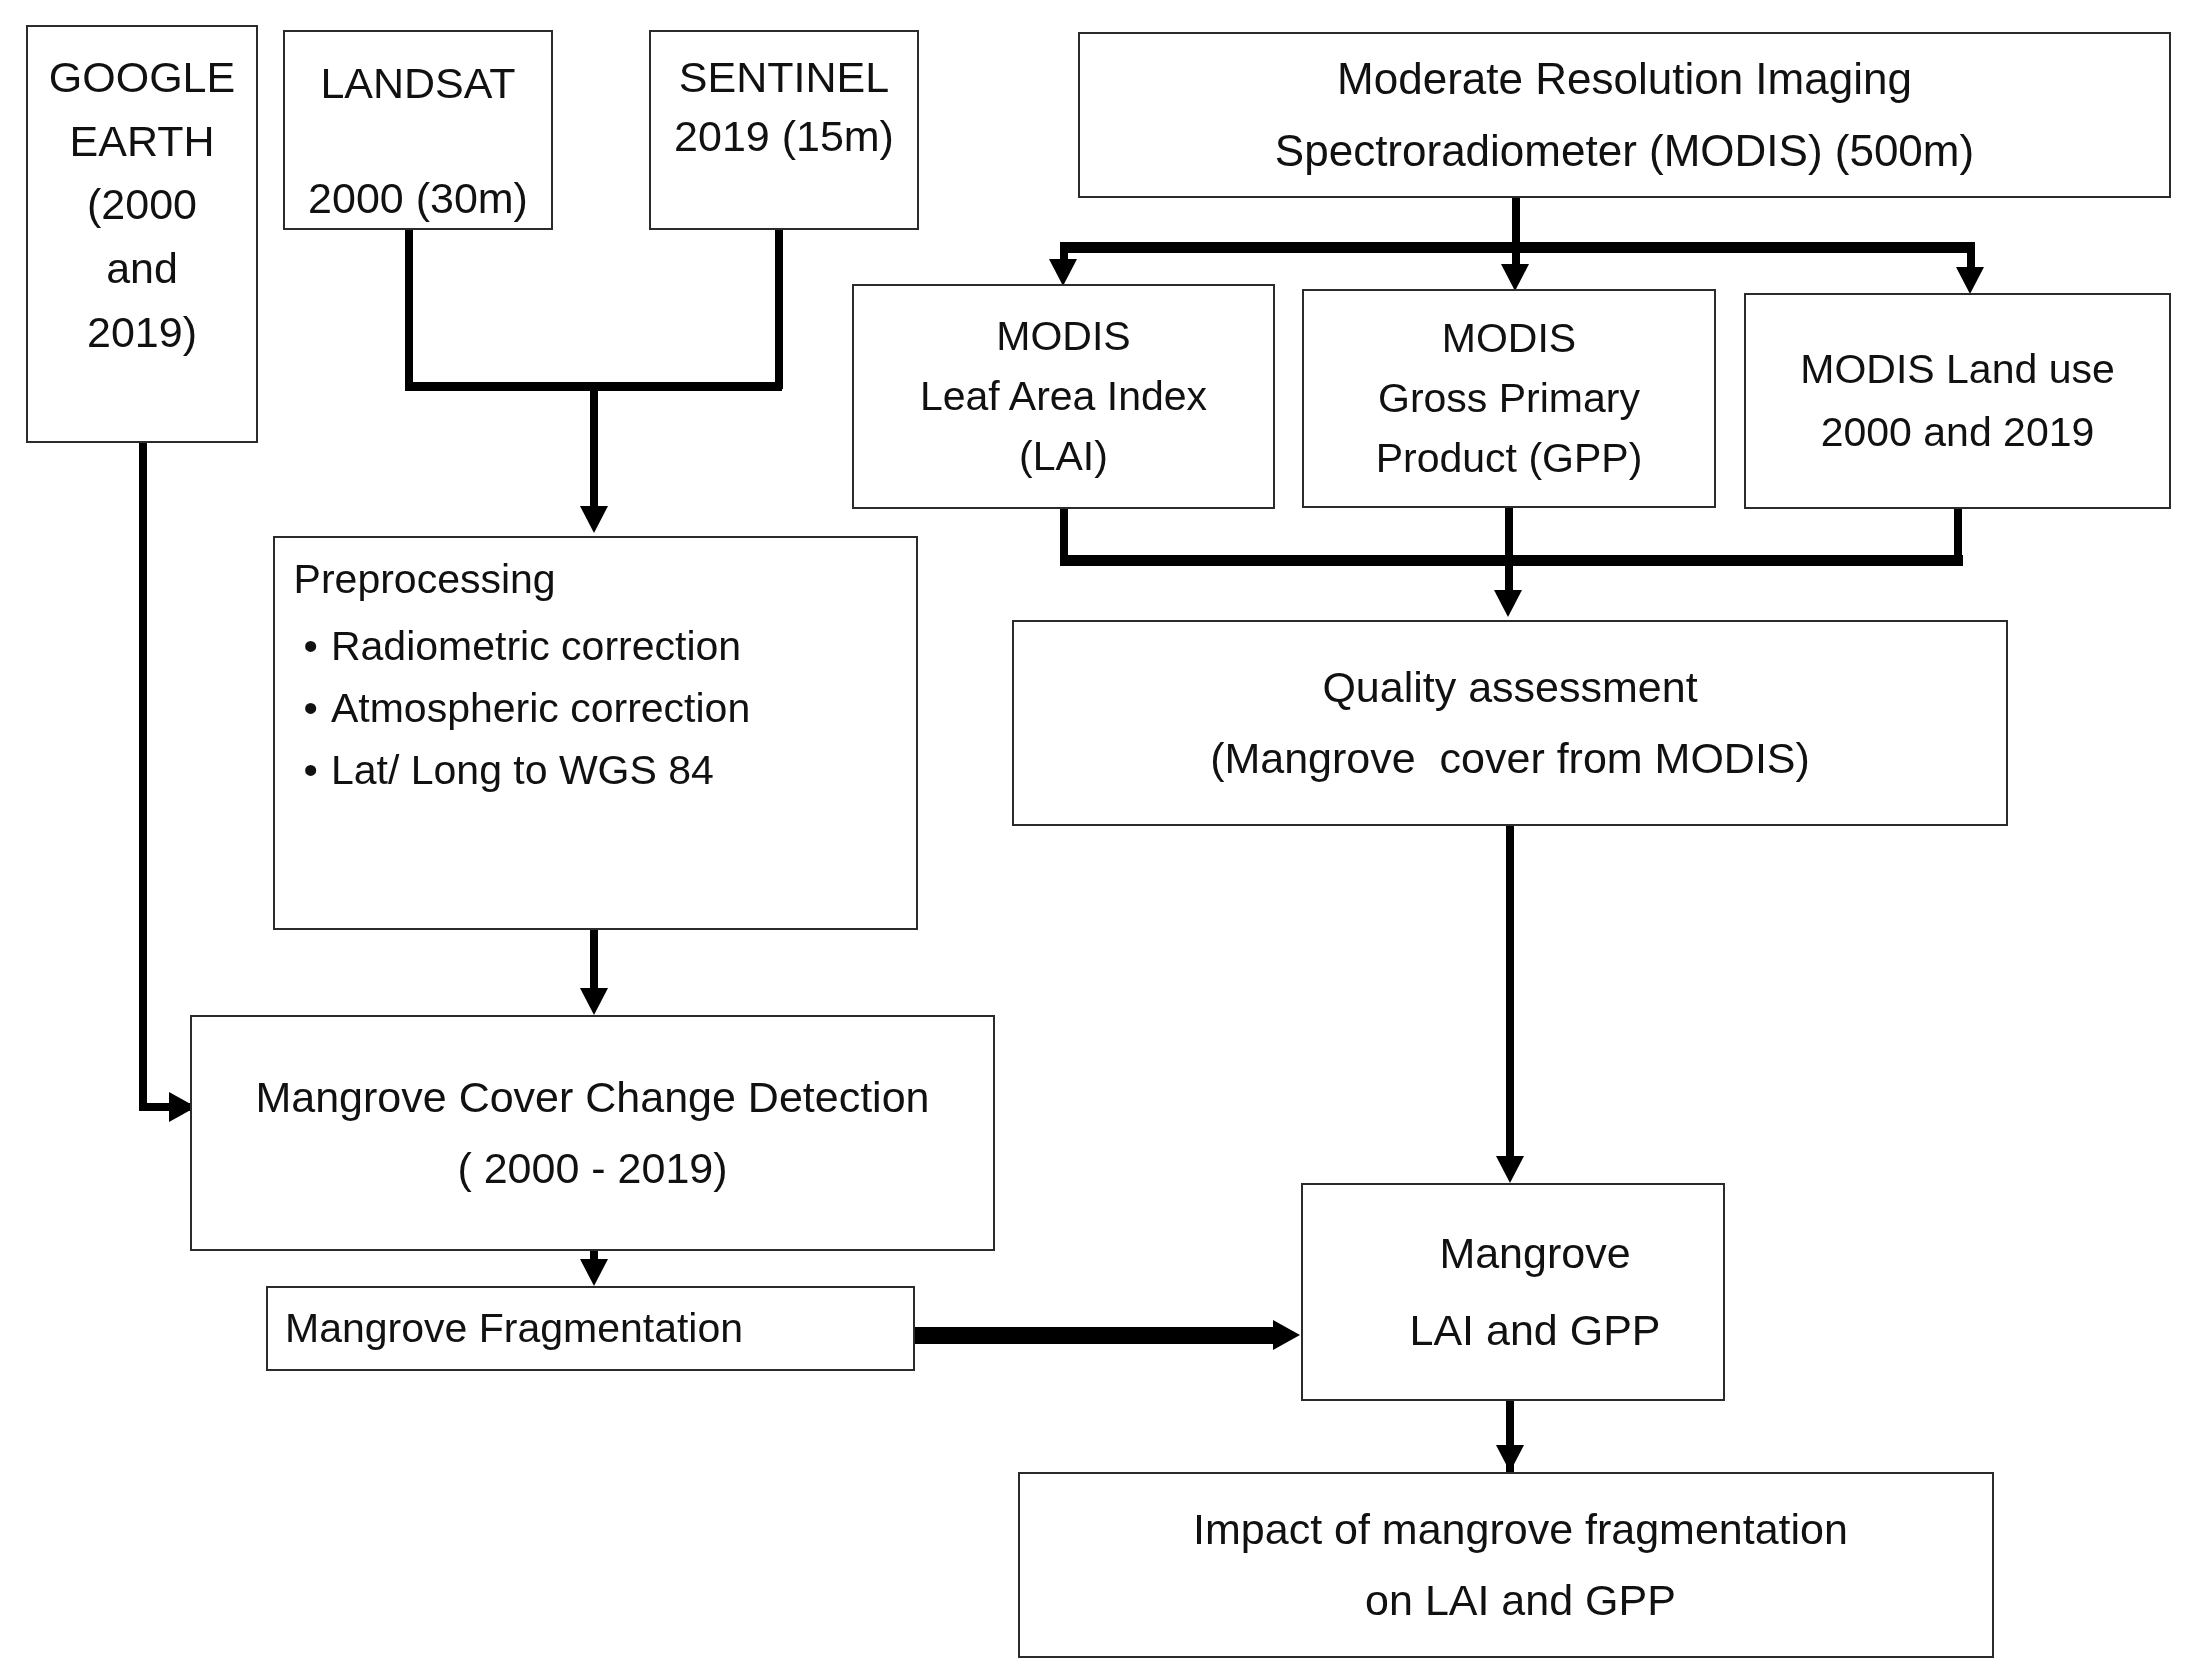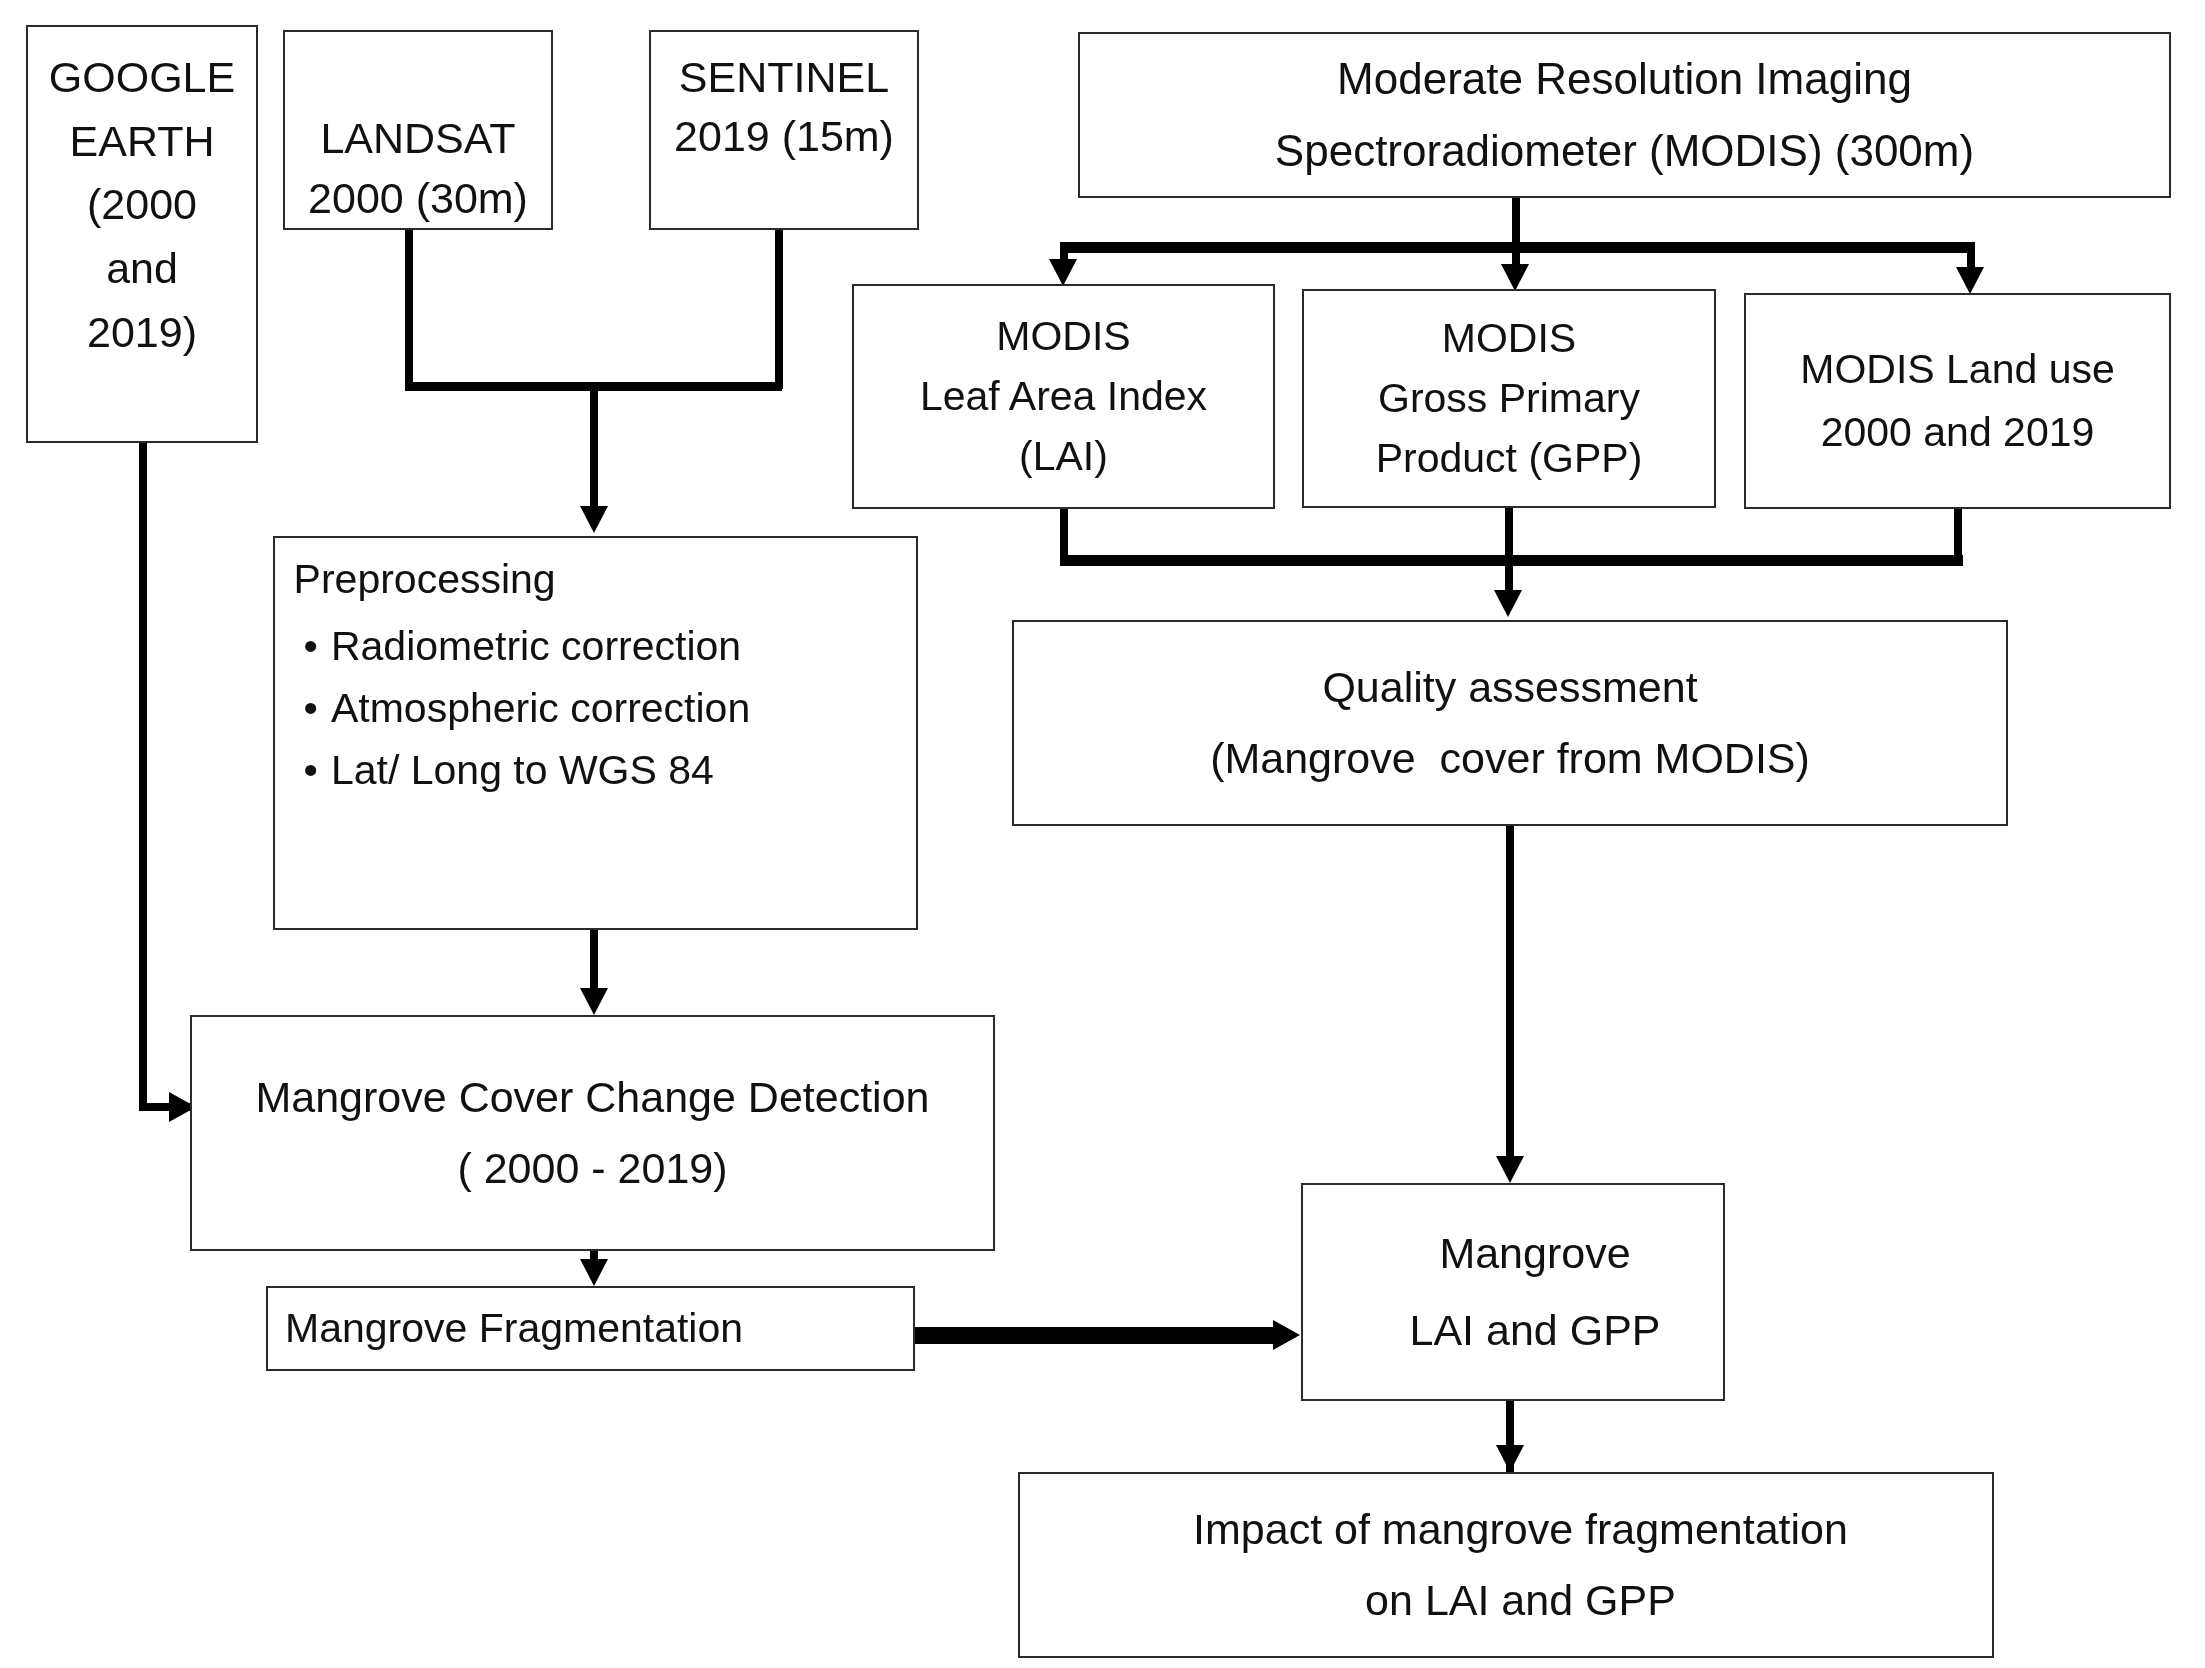--- a/index.html
+++ b/index.html
@@ -33,21 +33,21 @@
     z-index: 5;
   }
   .node .line {
     display: block;
     white-space: pre;
   }
   
   #n-google-earth   { left: 26px;   top: 25px;   width: 232px;  height: 418px;  font-size: 43px; justify-content: flex-start; padding-top: 18.6px; }
   #n-google-earth .line { margin: 9.3px 0; }
 
-  #n-landsat        { left: 283px;  top: 30px;   width: 270px;  height: 200px;  font-size: 43px; justify-content: flex-end; padding-top: 31px; }
+  #n-landsat        { left: 283px;  top: 30px;   width: 270px;  height: 200px;  font-size: 43px; justify-content: space-between; padding-top: 22px; }
   #n-landsat .line  { margin: 7.1px 0; }
 
   #n-sentinel       { left: 649px;  top: 30px;   width: 270px;  height: 200px;  font-size: 43px; justify-content: flex-start; padding-top: 15.7px; }
   #n-sentinel .line { margin: 7.1px 0; }
 
   #n-modis-header   { left: 1078px; top: 32px;   width: 1093px; height: 166px;  font-size: 44px; }
   #n-modis-header .line { margin: 13px 0; }
 
   #n-modis-lai      { left: 852px; top: 284px;  width: 423px;  height: 225px;  font-size: 41px; }
   #n-modis-lai .line { margin: 8.6px 0; }
@@ -167,21 +167,21 @@
     <span class="line">2000 (30m)</span>
   </div>
 
   <div class="node" id="n-sentinel">
     <span class="line">SENTINEL</span>
     <span class="line">2019 (15m)</span>
   </div>
 
   <div class="node" id="n-modis-header">
     <span class="line">Moderate Resolution Imaging</span>
-    <span class="line">Spectroradiometer (MODIS) (300m)</span>
+    <span class="line">Spectroradiometer (MODIS) (500m)</span>
   </div>
 
   <div class="node" id="n-modis-lai">
     <span class="line">MODIS</span>
     <span class="line">Leaf Area Index</span>
     <span class="line">(LAI)</span>
   </div>
 
   <div class="node" id="n-modis-gpp">
     <span class="line">MODIS</span>

